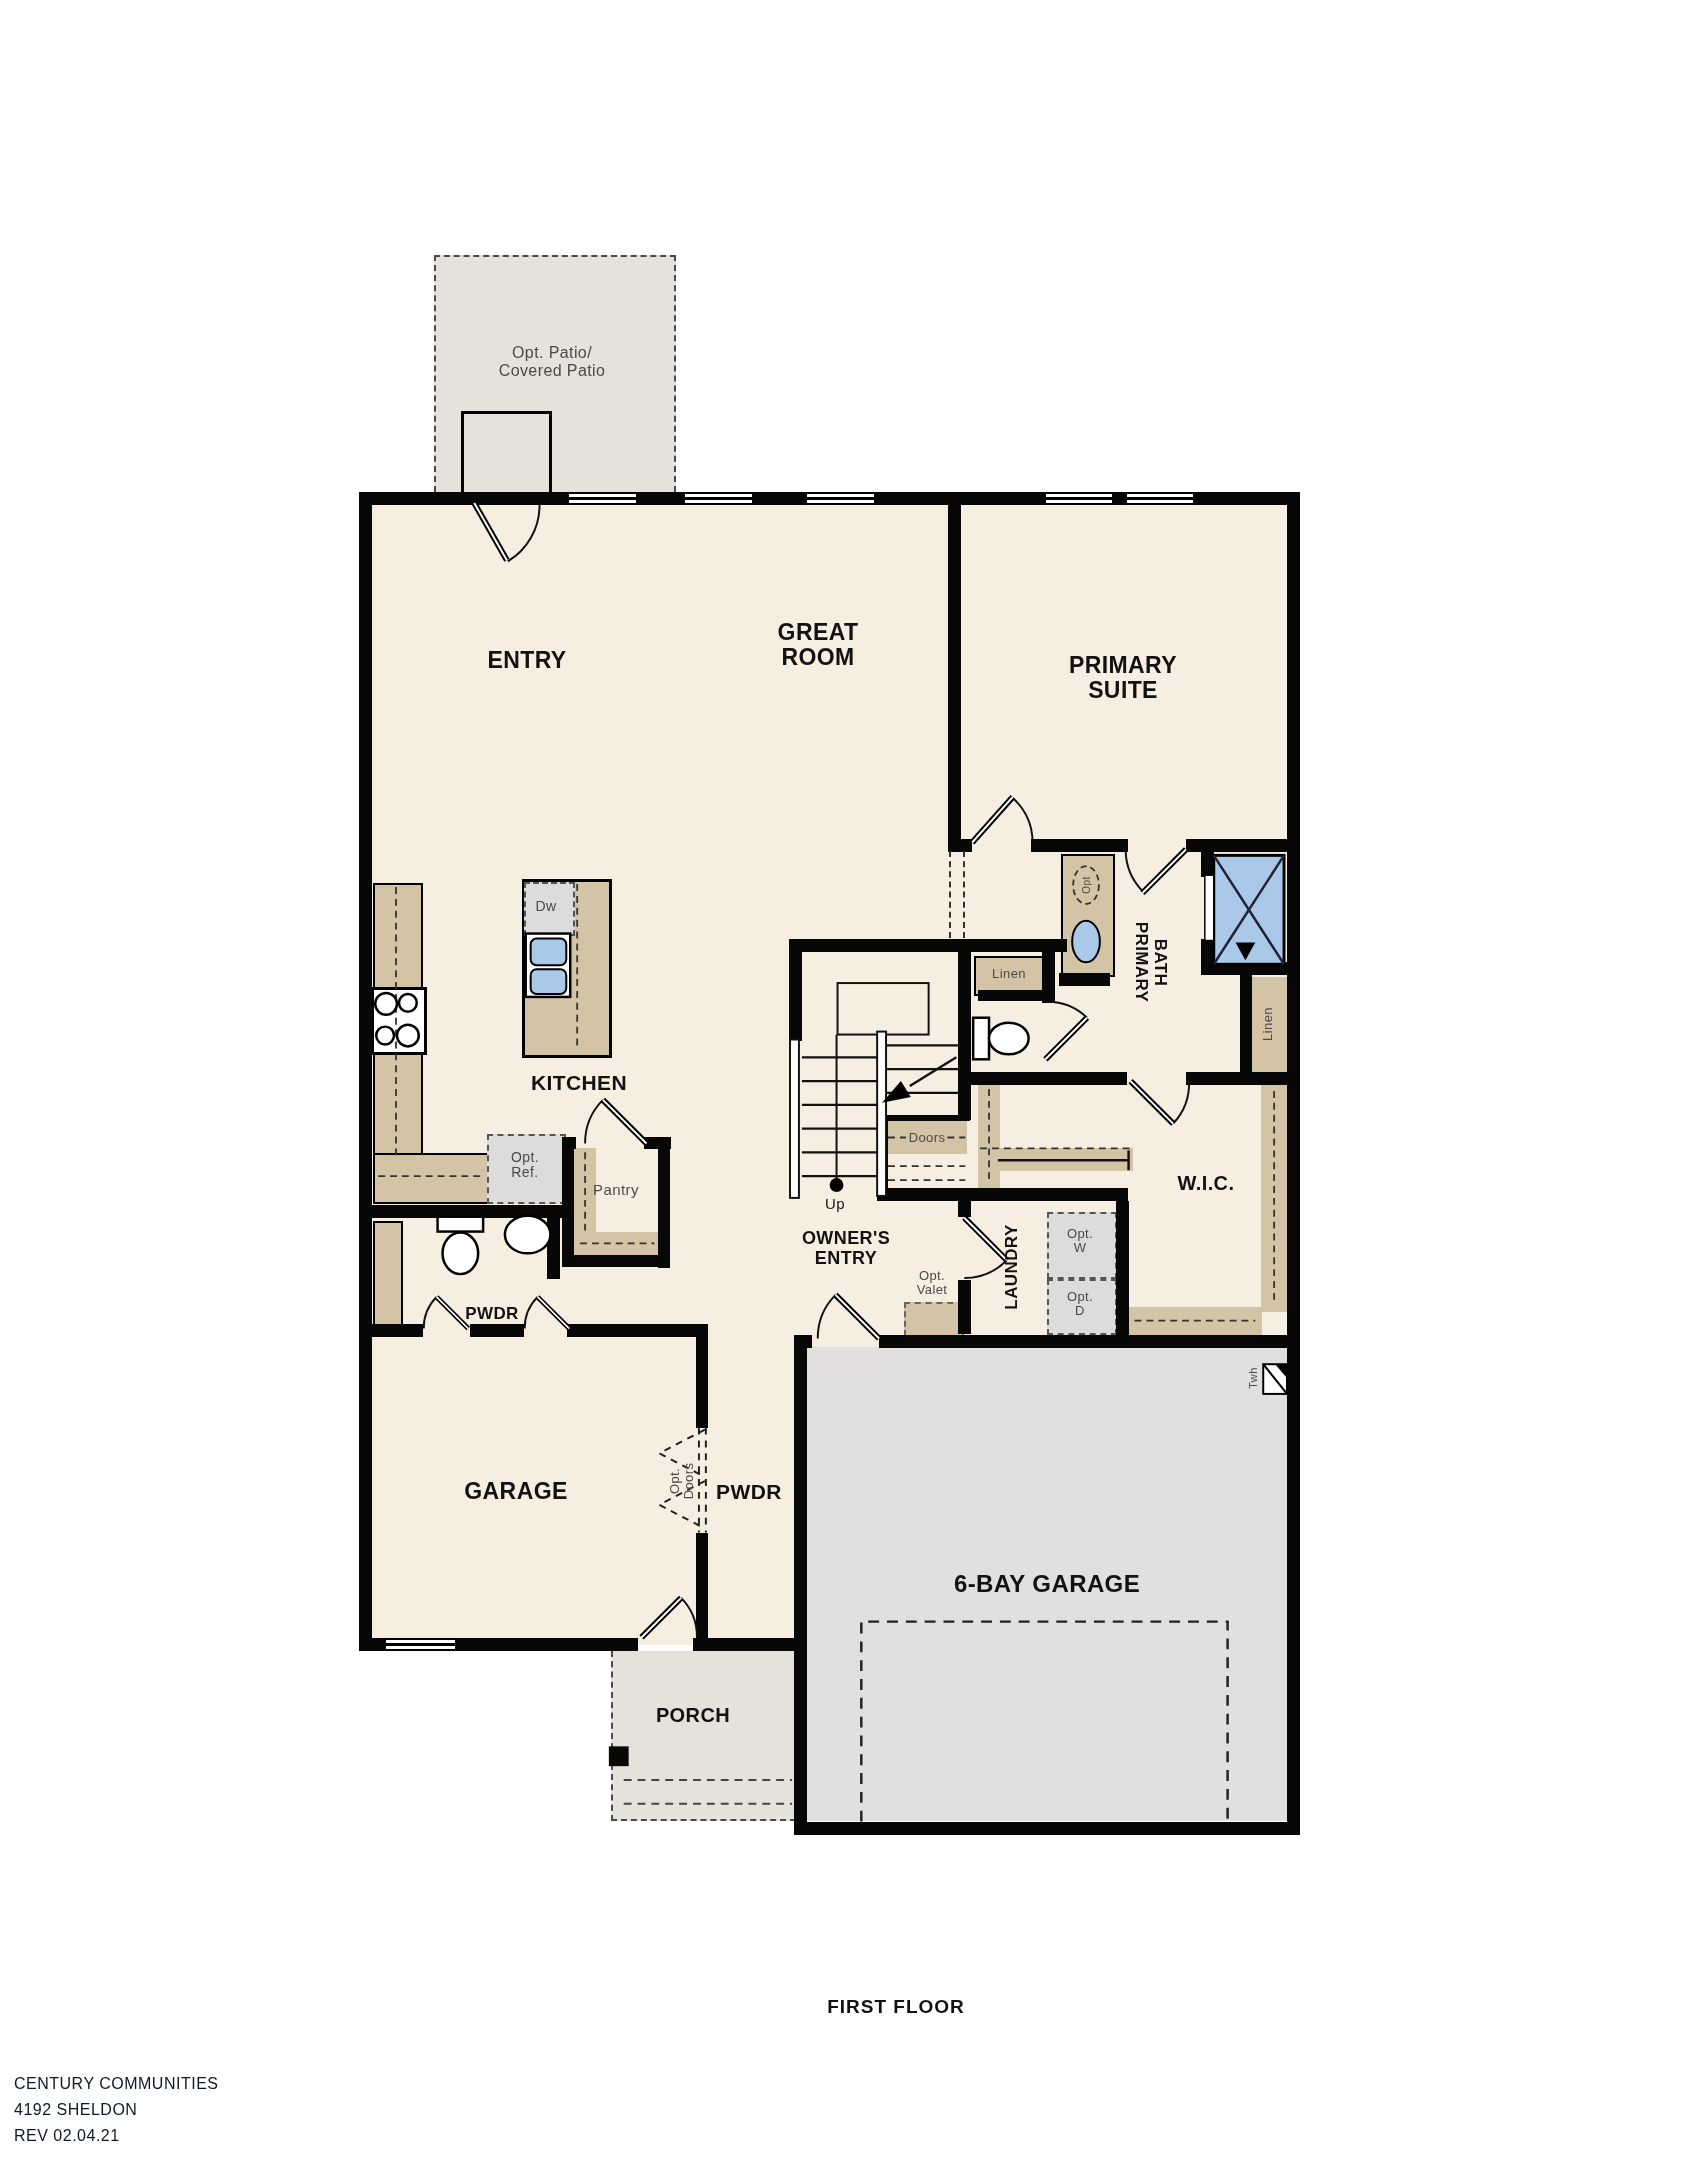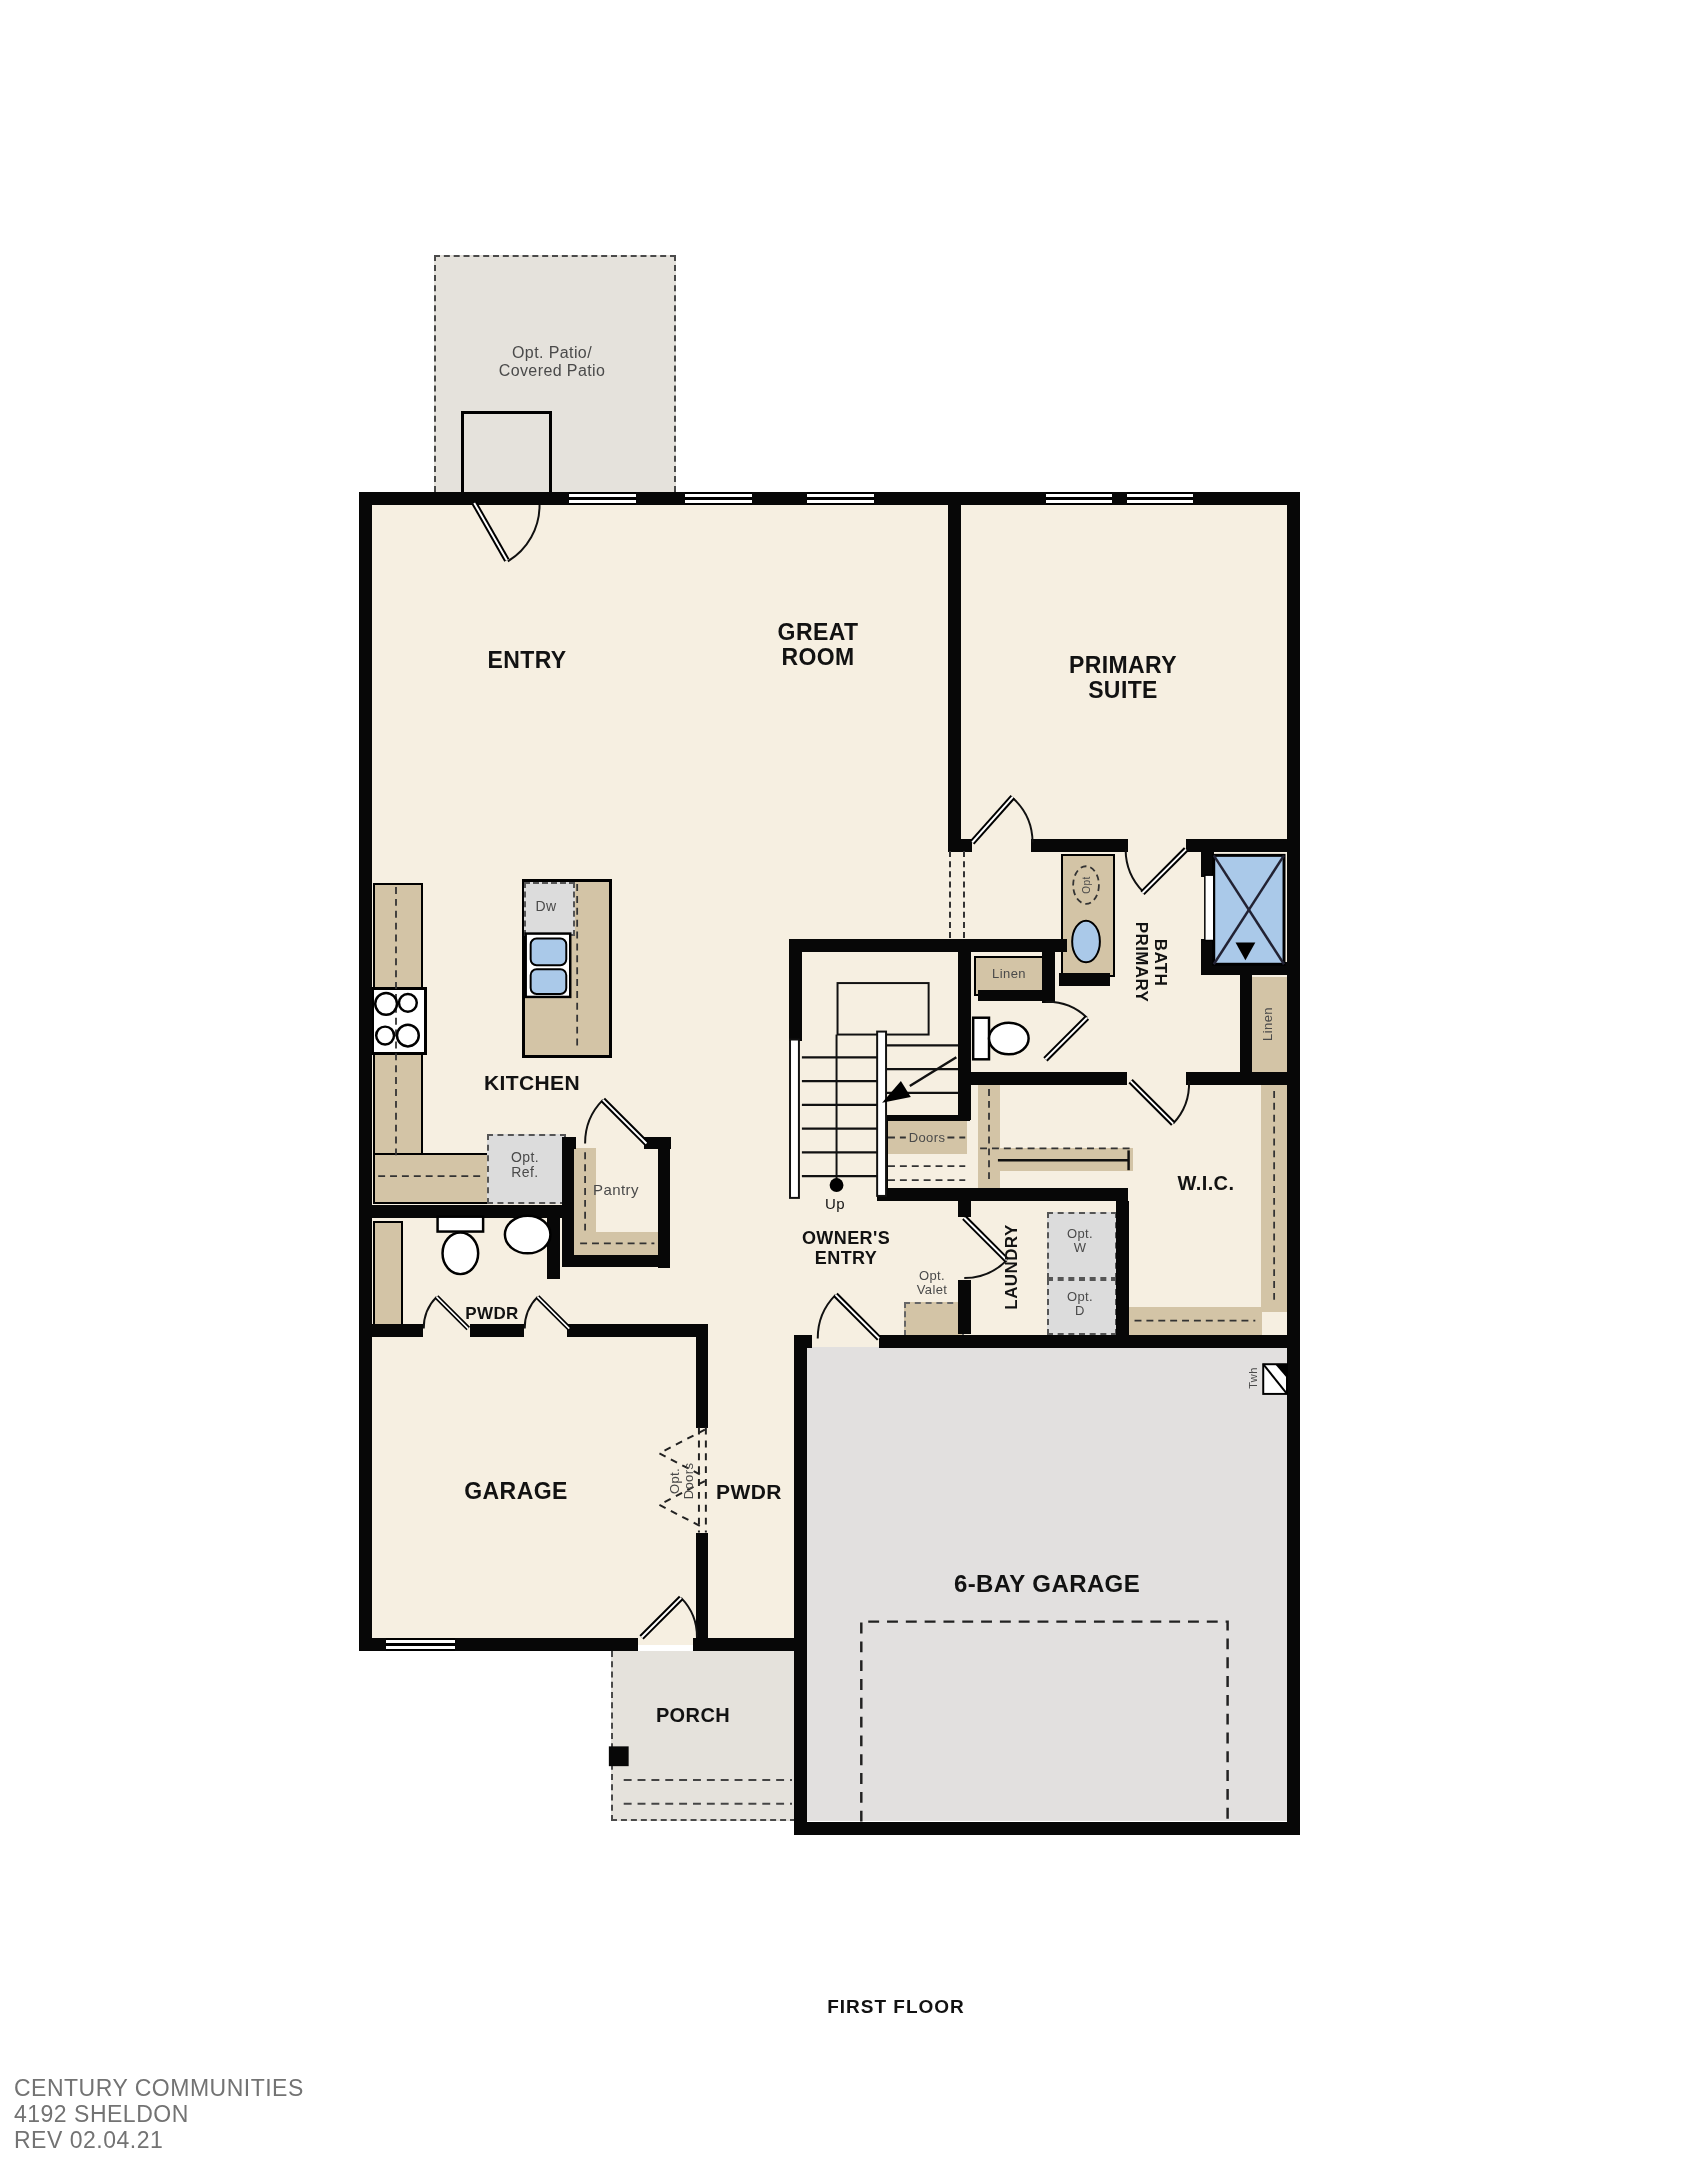--- a/index.html
+++ b/index.html
@@ -14,21 +14,21 @@
   .window{position:absolute;z-index:4;height:13px;
      background:linear-gradient(180deg,#000 0 2px,#fff 2px 5px,#000 5px 8px,#fff 8px 11px,#000 11px 13px);}
   .open-dash{position:absolute;z-index:3;border-left:2px dashed #333;border-right:2px dashed #333;background:transparent;}
   svg.linework{position:absolute;left:0;top:0;z-index:5;pointer-events:none;}
   .lbl{position:absolute;z-index:6;transform:translate(-50%,-50%);text-align:center;
        white-space:pre-line;color:#121212;line-height:1.1;letter-spacing:0.4px;}
   .b{font-weight:bold;}
   .g{color:#4a4a4a;}
   .rot{transform:translate(-50%,-50%) rotate(-90deg);}
   .vlr{writing-mode:vertical-lr;text-orientation:mixed;}
-  .foot{position:absolute;z-index:6;color:#737373;font-size:23px;letter-spacing:0.5px;white-space:pre;}
+  .foot{position:absolute;z-index:6;color:#0f172a;font-size:16px;letter-spacing:0.5px;white-space:pre;}
   .patio{background:#e5e2dc;border:2px dashed #4a4a4a;}
   .porch{background:#e5e2dc;border-left:2px dashed #4a4a4a;border-bottom:2px dashed #4a4a4a;}
   .garage{background:#e2e0df;}
   .landing{position:absolute;z-index:2;background:#e5e2dc;border:3px solid #000;border-bottom:none;}
   .dashedbox{border:2px dashed #555;}
   .valet{position:absolute;z-index:2;background:#d3c4a6;border:2px dashed #666;border-bottom:none;}
 </style>
 </head>
 <body>
 
@@ -273,21 +273,21 @@
     </g>
   </svg>
 
   <div class="lbl g" style="left:552px;top:362px;font-size:16px">Opt. Patio/
 Covered Patio</div>
   <div class="lbl b" style="left:527px;top:661px;font-size:23px">ENTRY</div>
   <div class="lbl b" style="left:818px;top:645px;font-size:23px">GREAT
 ROOM</div>
   <div class="lbl b" style="left:1123px;top:678px;font-size:23px">PRIMARY
 SUITE</div>
-  <div class="lbl b" style="left:532px;top:1083px;font-size:21px">KITCHEN</div>
+  <div class="lbl b" style="left:579px;top:1083px;font-size:21px">KITCHEN</div>
   <div class="lbl g" style="left:616px;top:1190px;font-size:15px">Pantry</div>
   <div class="lbl b" style="left:492px;top:1314px;font-size:17px">PWDR</div>
   <div class="lbl b" style="left:516px;top:1492px;font-size:23px">GARAGE</div>
   <div class="lbl b" style="left:749px;top:1492px;font-size:21px">PWDR</div>
   <div class="lbl b" style="left:846px;top:1249px;font-size:18px">OWNER'S
 ENTRY</div>
   <div class="lbl b rot" style="left:1012px;top:1267px;font-size:17px">LAUNDRY</div>
   <div class="lbl b" style="left:1206px;top:1183px;font-size:20px">W.I.C.</div>
   <div class="lbl b vlr" style="left:1150px;top:962px;font-size:17px">PRIMARY
 BATH</div>

